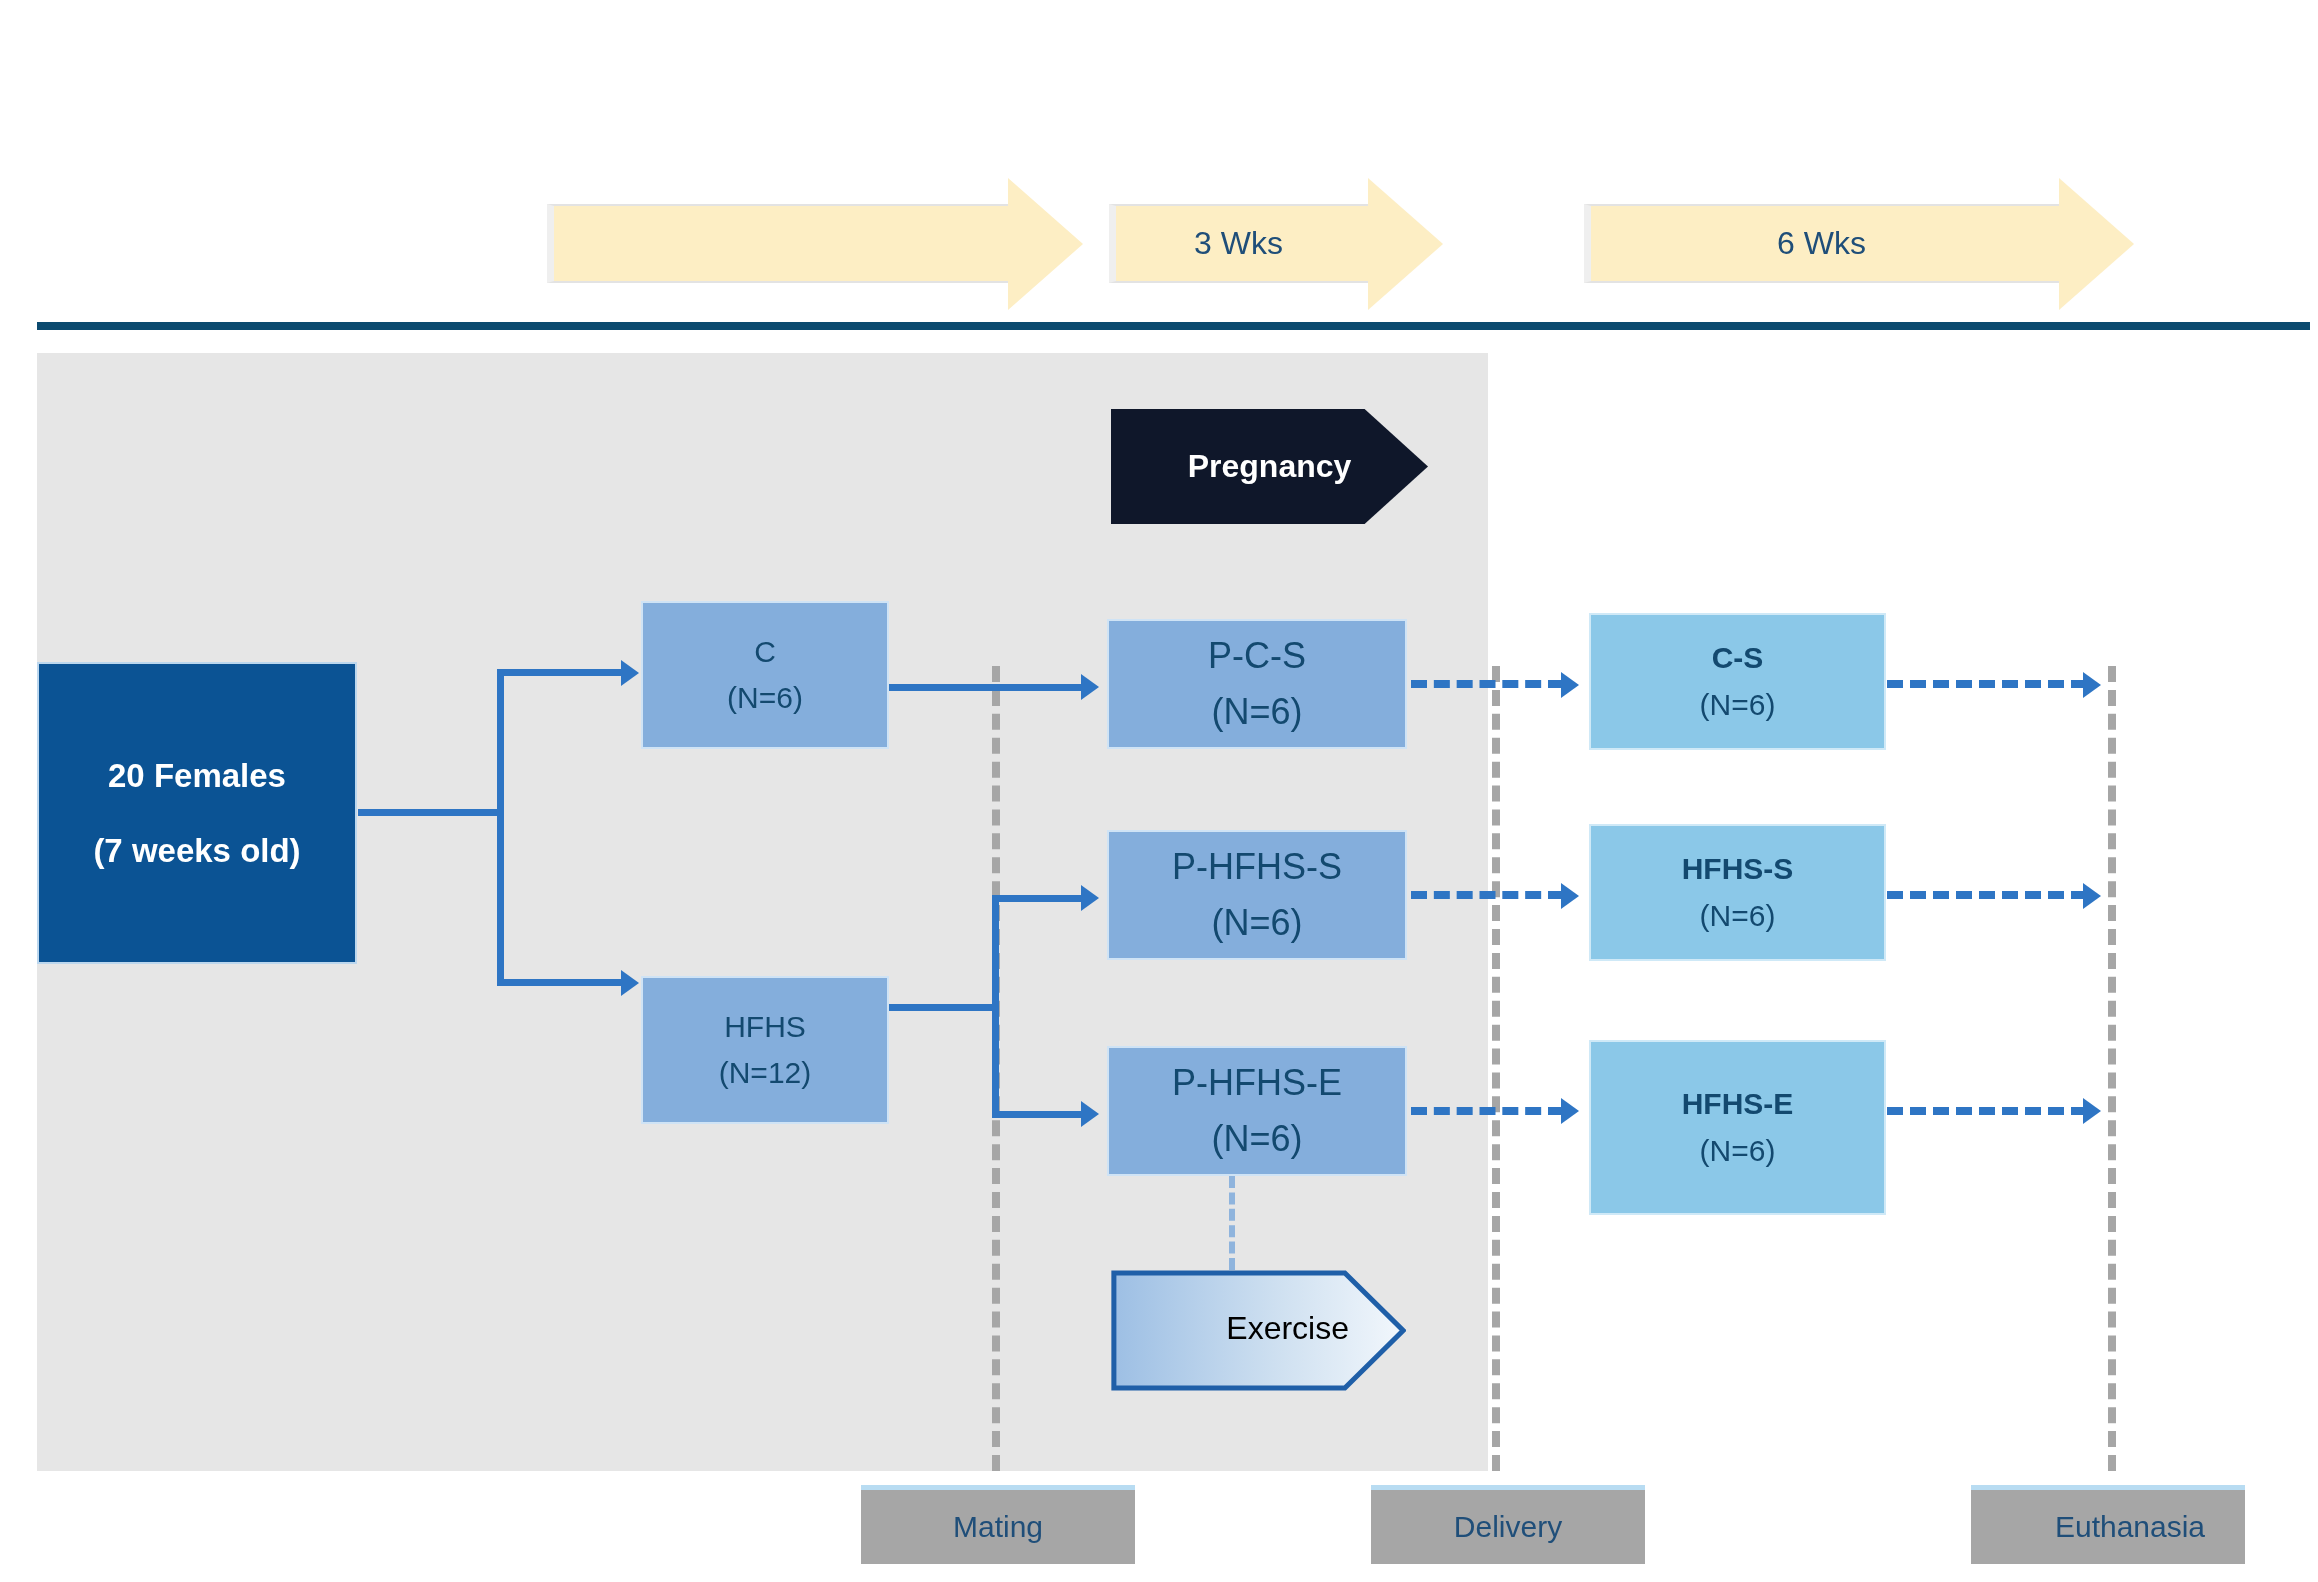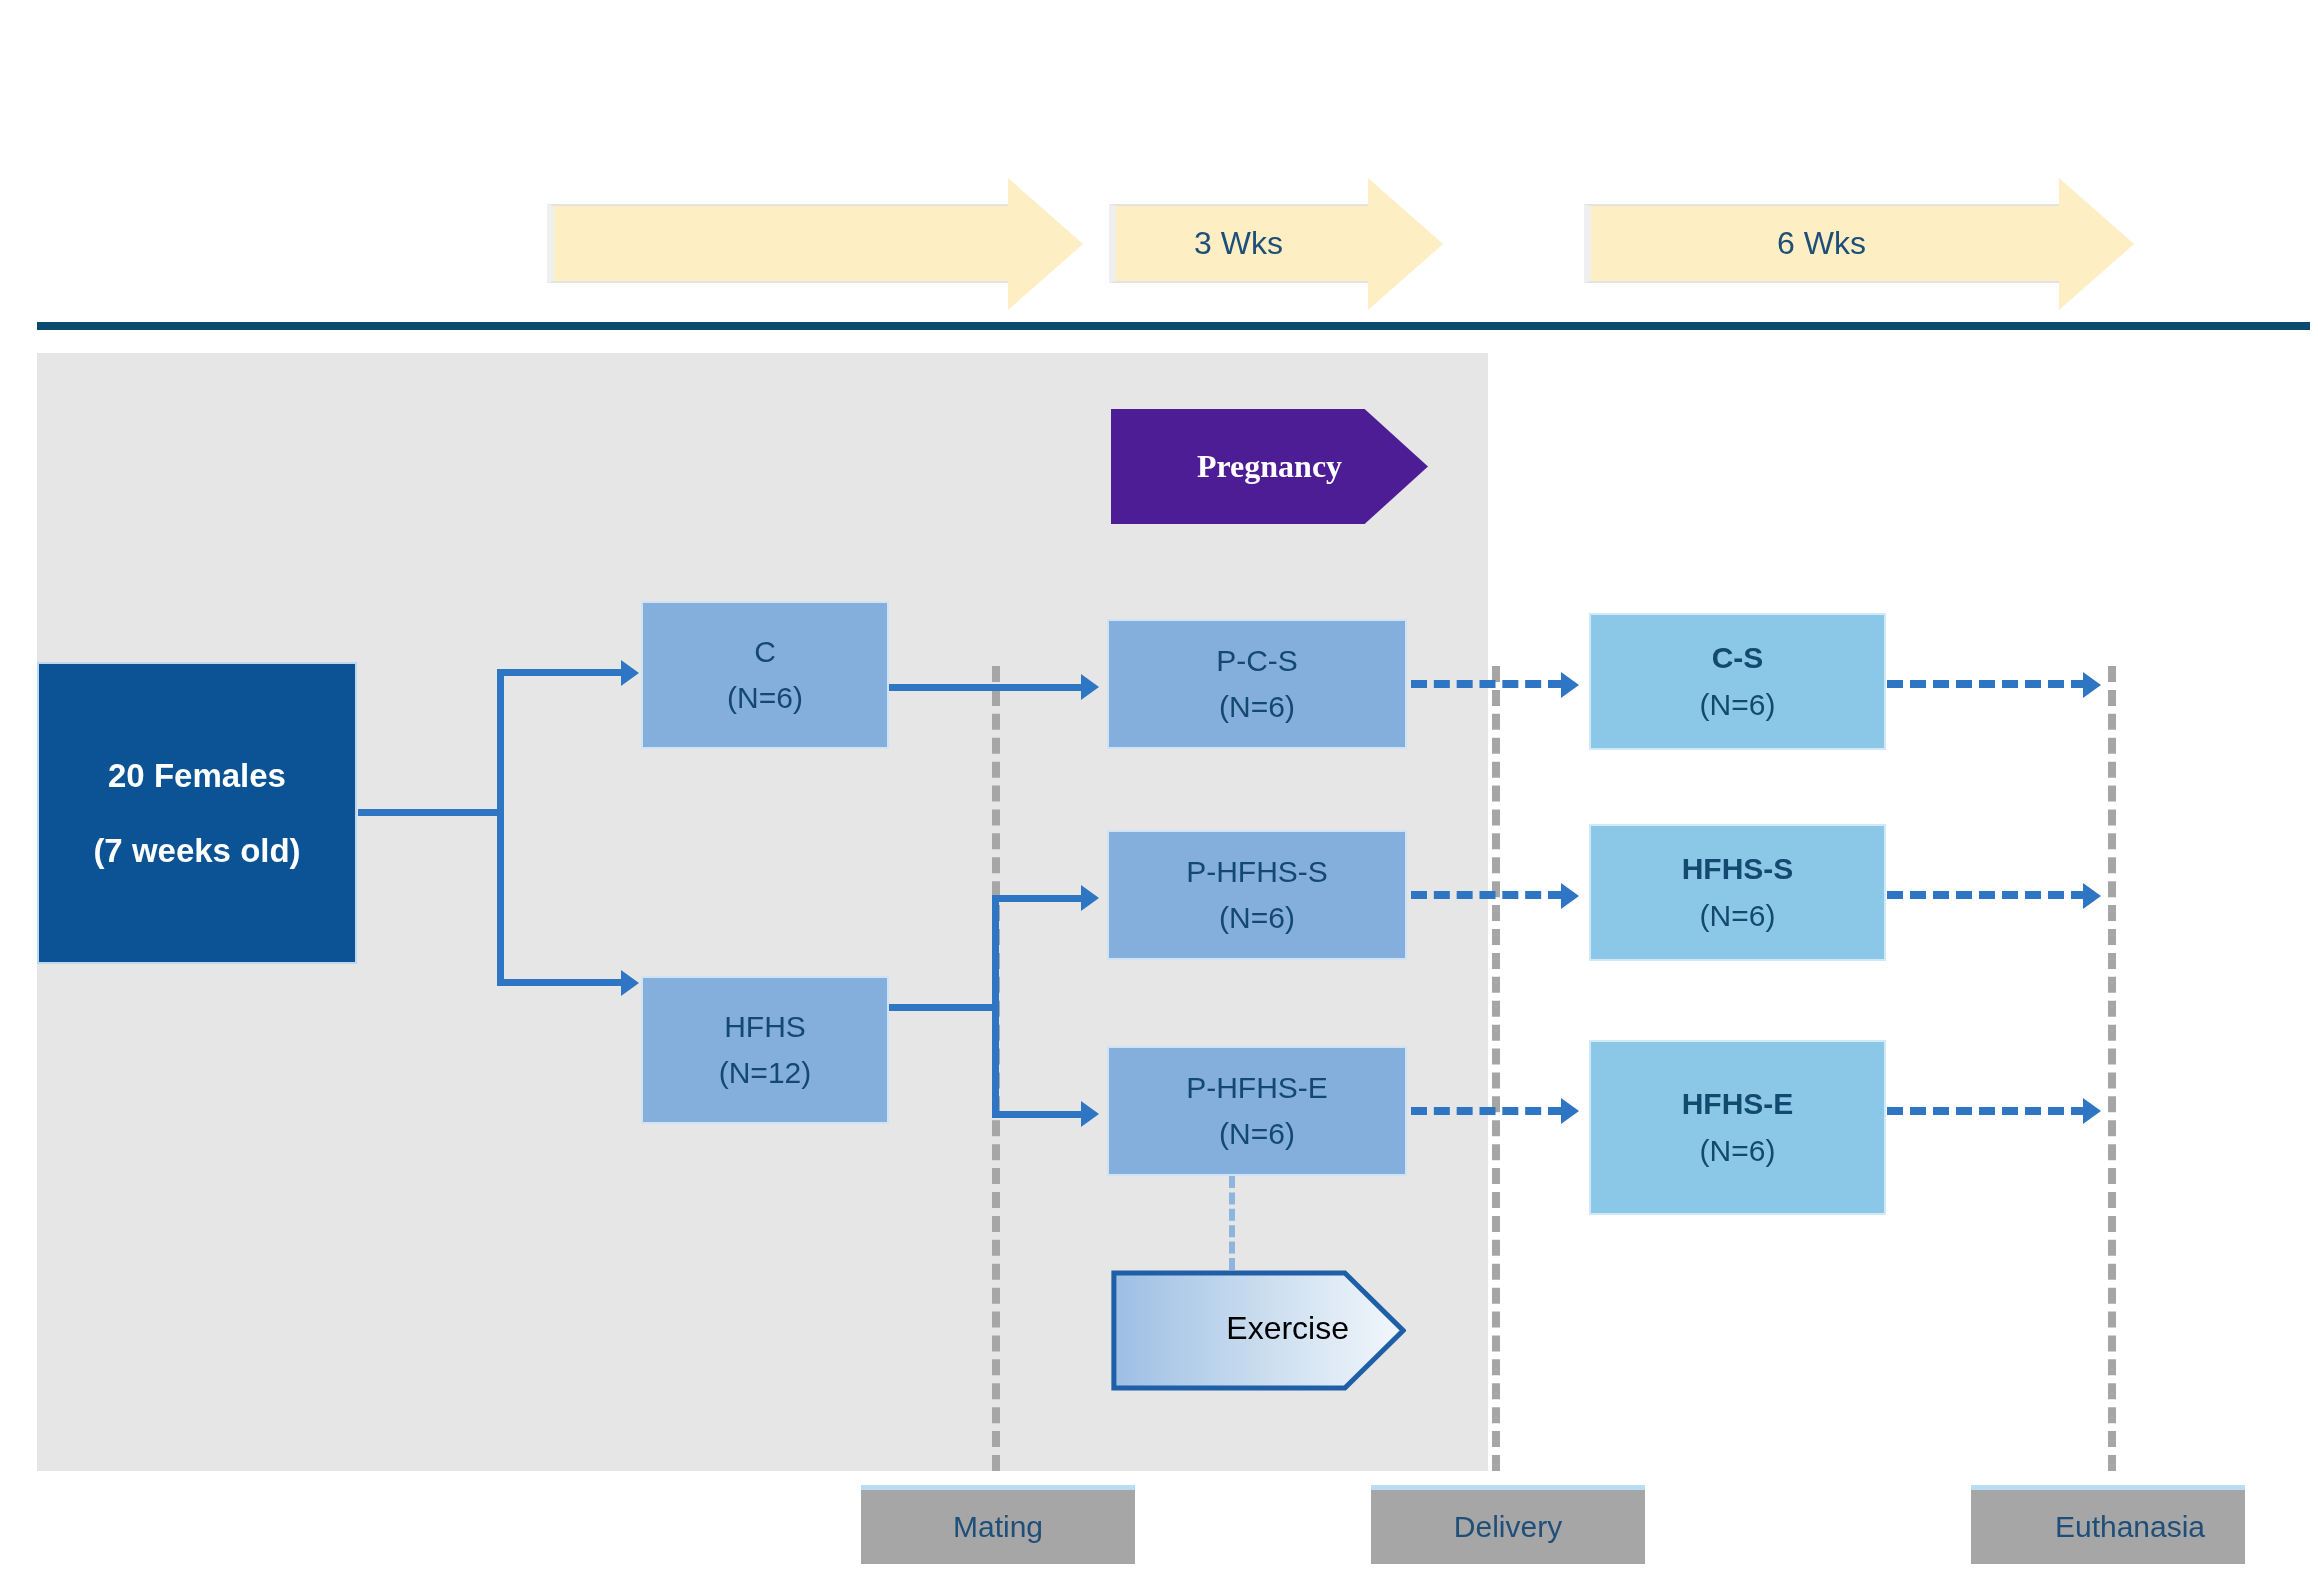--- a/index.html
+++ b/index.html
@@ -120,48 +120,47 @@
   .node-mid {
     background: #84aedc;
     border: 2.2px solid #cfe3f5;
     color: #13496f;
     font-size: 30px;
   }
   .node-preg {
     background: #84aedc;
     border: 2.2px solid #cfe3f5;
     color: #13496f;
-    font-size: 30px;
+    font-size: 36px;
     text-align: center;
   }
   .node-out {
     background: #8bc8e8;
     border: 2.2px solid #cfe9f7;
     color: #13496f;
     font-size: 30px;
   }
   .node-out .l1 { font-weight: bold; }
 
   
   .preg-chevron {
     position: absolute;
     left: 1111px;
     top: 409px;
     width: 317px;
     height: 115px;
-    background: #4c1d95;
+    background: #0f172a;
     color: #ffffff;
     font-size: 32px;
     font-weight: bold;
     display: flex;
     align-items: center;
     justify-content: center;
     clip-path: polygon(0 0, 80% 0, 100% 50%, 80% 100%, 0 100%);
     box-shadow: 4.3px 4.3px 0 rgba(0,0,0,0.10);
-    font-family: Liberation Serif, serif;
   }
 
   
   .ex-chevron {
     position: absolute;
     left: 1111px;
     top: 1270px;
     width: 295px;
     height: 121px;
   }

